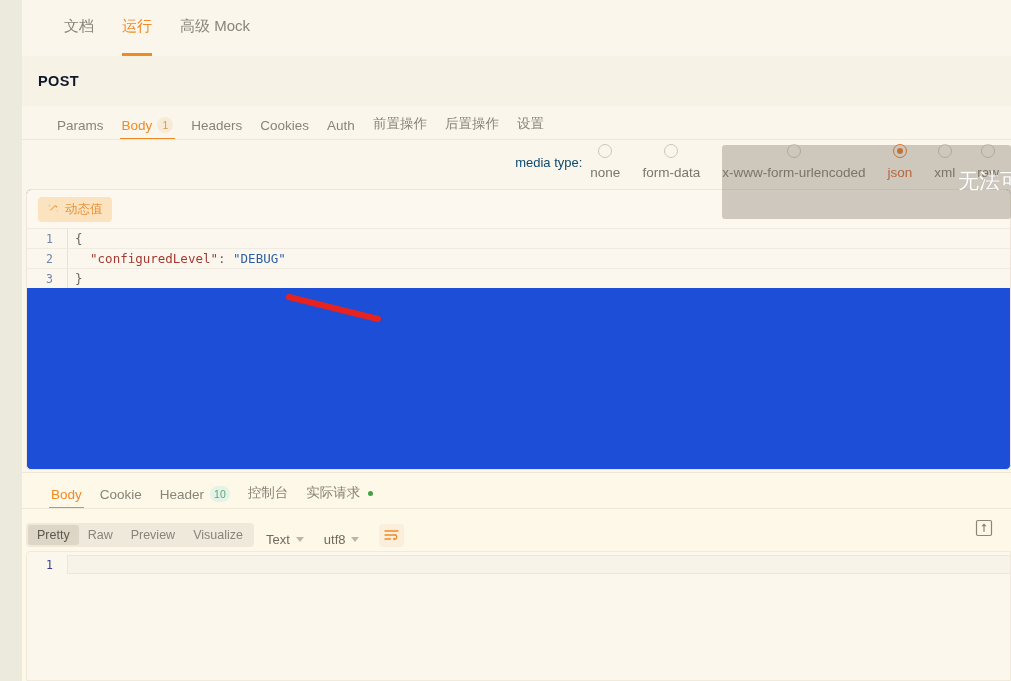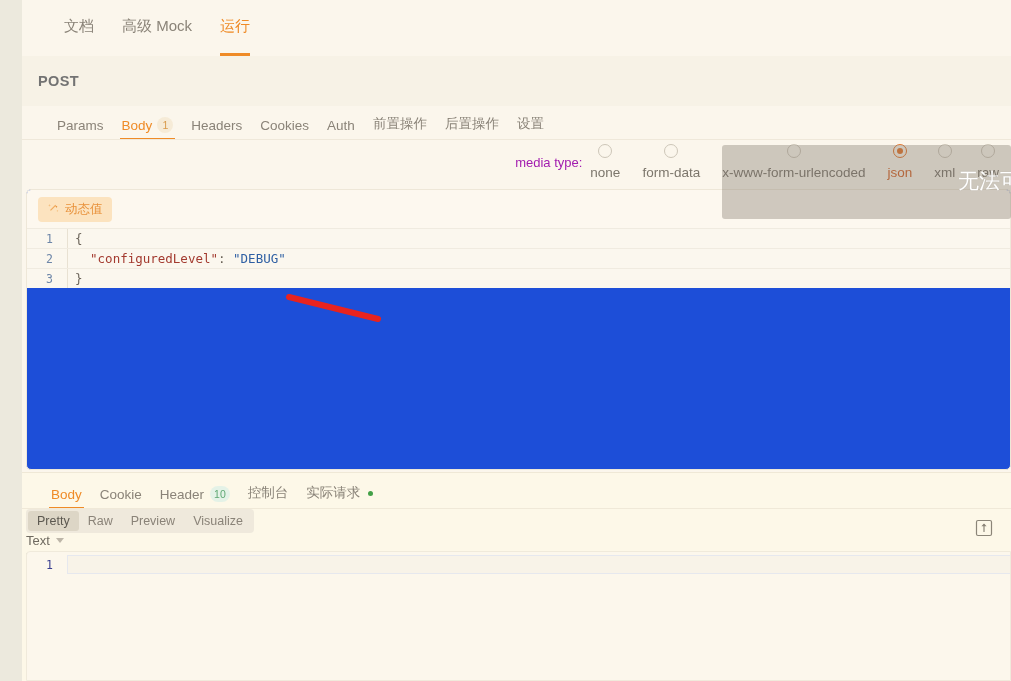--- a/index.html
+++ b/index.html
@@ -53,21 +53,21 @@
 
   
   .urlbar {
     position: absolute; left: 0; top: 56px; right: 0; height: 50px;
     display: flex; align-items: center;
     background: #f7f2e6;
     box-sizing: border-box;
     padding-left: 16px;
   }
   .url-method {
-    color: #737373; font-weight: bold; font-size: 14.5px;
+    color: #0f172a; font-weight: bold; font-size: 14.5px;
     letter-spacing: .4px;
     margin-right: 6px;
   }
   .url-text {
     color: #5c5850; font-size: 14px; white-space: nowrap;
   }
 
   
   .reqtabs {
     position: absolute; left: 0; top: 106px; right: 0; height: 34px;
@@ -106,21 +106,21 @@
   }
 
   
   .mediarow {
     position: absolute; left: 0; top: 141px; right: 0; height: 42px;
     display: flex; align-items: center; justify-content: flex-end;
     padding-right: 8px;
     background: #fbf6ec;
     box-sizing: border-box;
   }
-  .media-label { font-size: 13px; color: #a21caf; margin-right: 8px; }
+  .media-label { font-size: 13px; color: #0c4a6e; margin-right: 8px; }
   .radio-item {
     display: flex; align-items: center; gap: 7px;
     margin-right: 22px;
     font-size: 13.5px; color: #7c766c; cursor: pointer;
     white-space: nowrap;
     flex-direction: column;
   }
   .radio-item:last-child { margin-right: 4px; }
   .radio {
     width: 14px; height: 14px; border-radius: 50%;
@@ -218,23 +218,22 @@
     content: ""; position: absolute;
     left: 7px; right: 7px; bottom: 0; height: 2px; background: #ef8b27;
   }
   .resptabs-sep {
     position: absolute; left: 0; right: 0; bottom: 0; height: 1px;
     background: #f0e9d8;
   }
 
   .resptoolbar {
     position: absolute; left: 0; top: 36px; right: 0; height: 38px;
-    display: flex; align-items: flex-start;
+    display: flex; align-items: flex-end;
     padding-left: 4px;
-    flex-direction: column;
   }
   .seg {
     display: flex; align-items: center;
     background: #efe9dc;
     border-radius: 4px;
     padding: 2px;
     margin-right: 12px;
   }
   .seg-item {
     font-size: 12.5px; color: #8a8378;
@@ -307,22 +306,22 @@
 </style>
 </head>
 <body>
 
 <div id="app">
   <div class="panel">
 
     <div class="toptabs">
       <div class="inner">
         <div class="toptab"><span>文档</span></div>
+        <div class="toptab active"><span>运行</span></div>
         <div class="toptab"><span>高级 Mock</span></div>
-        <div class="toptab active"><span>运行</span></div>
       </div>
     </div>
 
     <div class="urlbar">
       <span class="url-method">POST</span>
     </div>
 
     <div class="reqtabs">
       <div class="inner">
         <div class="reqtab">

